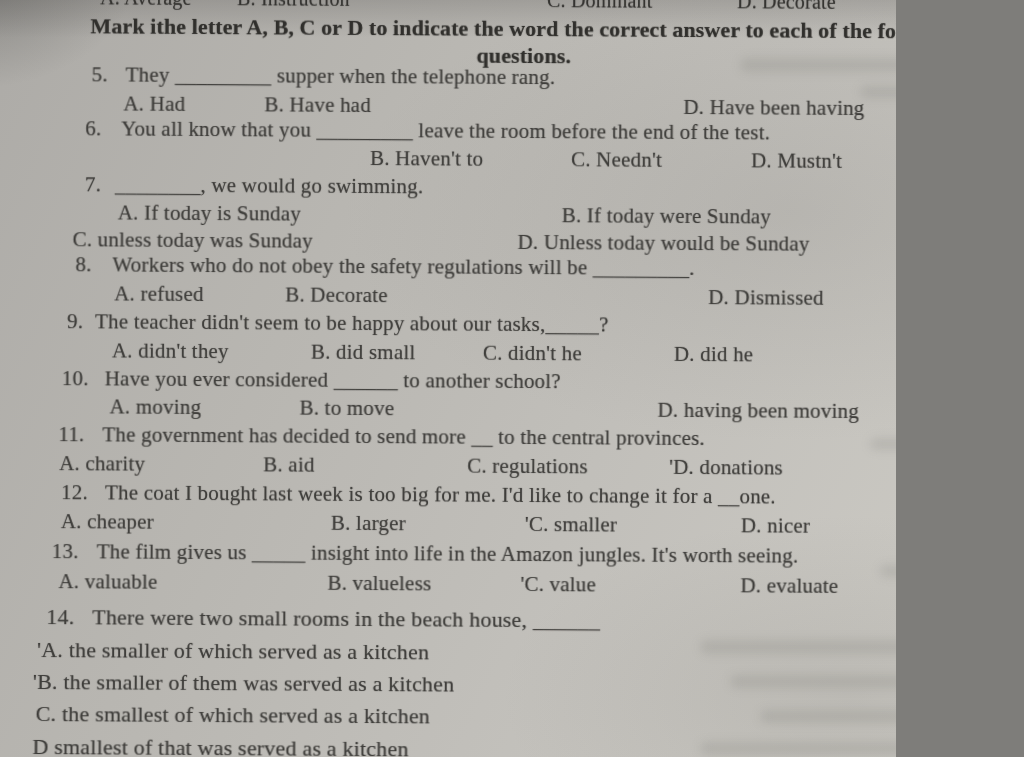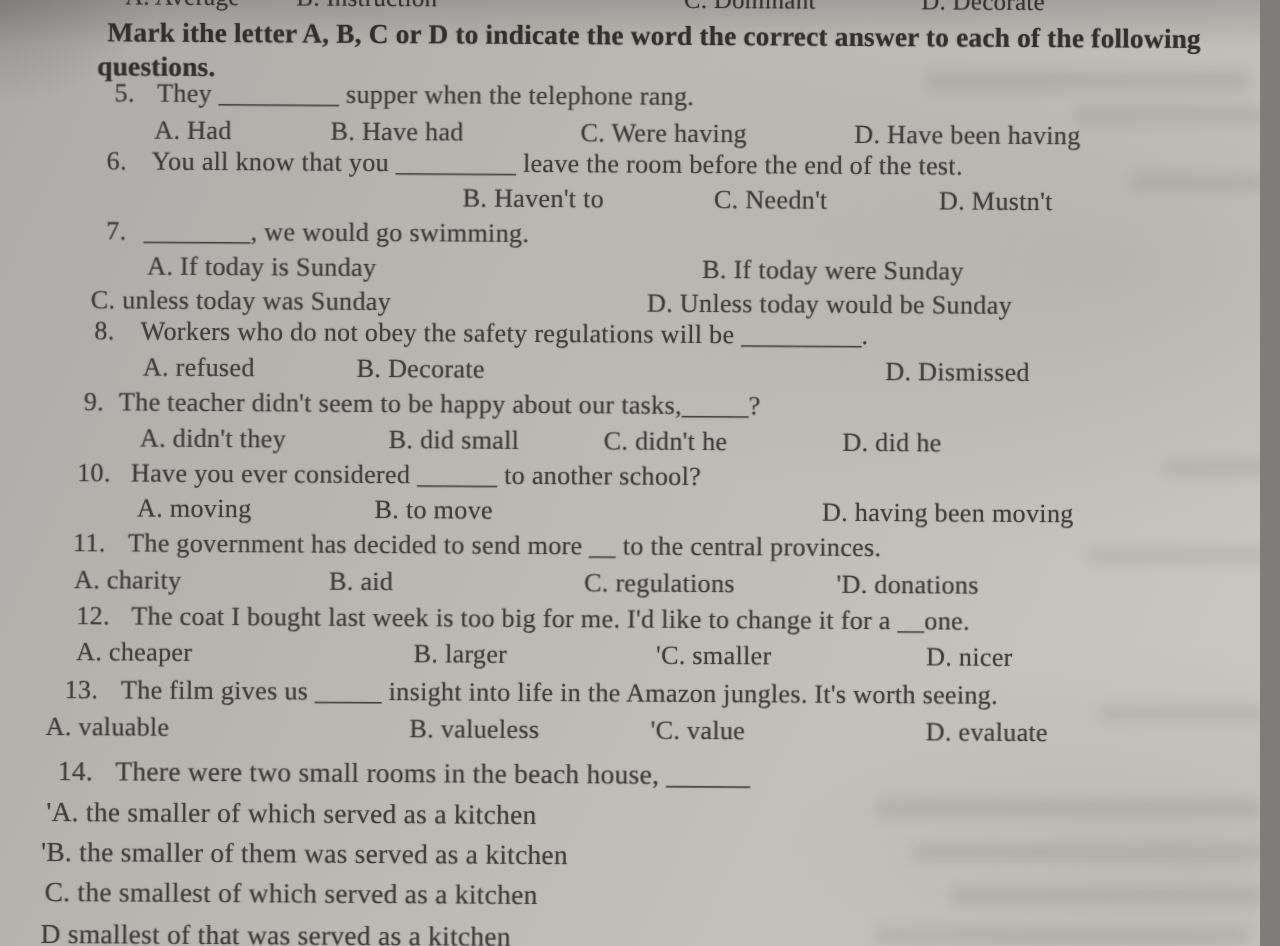--- a/index.html
+++ b/index.html
@@ -1,24 +1,25 @@
 <!DOCTYPE html>
 <html><head>
 <meta charset="utf-8">
 <style>
   html,body { margin:0; padding:0; background:#7e7d7a; }
   .sheet {
-    position:relative; width:1008px; height:757px; overflow:hidden;
+    position:relative; width:896px; height:757px; overflow:hidden;
     font-family:"Liberation Serif","DejaVu Serif",serif;
     background:
       radial-gradient(240px 170px at -30px -30px, rgba(66,66,64,0.40), rgba(66,66,64,0) 70%),
       linear-gradient(to bottom, rgba(90,88,86,0.28), rgba(90,88,86,0) 5%),
       radial-gradient(620px 320px at 88% 28%, rgba(138,136,132,0.22), rgba(138,136,132,0) 72%),
       radial-gradient(500px 260px at 95% 92%, rgba(128,126,122,0.18), rgba(128,126,122,0) 70%),
       linear-gradient(115deg, #adaba7 0%, #b8b6b1 35%, #c1bfba 65%, #cbc9c3 100%);
+    text-align: center;
   }
   .content {
     position:absolute; inset:0;
     transform:rotate(0.35deg); transform-origin:40px 10px;
     filter:blur(0.3px);
   }
   .line { position:absolute; left:0; width:100%; height:26px; white-space:nowrap; }
   .line span {
     position:absolute; white-space:nowrap;
     font-size:21px; color:#3e3d3a; letter-spacing:0.2px;
@@ -64,21 +65,20 @@
 
     <div class="heading">Mark ithe letter A, B, C or D to indicate the word the correct answer to each of the following questions.</div>
 
     <div class="line" style="top:62px">
       <span style="left:92px">5.</span>
       <span style="left:126px">They _________ supper when the telephone rang.</span>
     </div>
     <div class="line" style="top:91px">
       <span style="left:124px">A. Had</span>
       <span style="left:265px">B. Have had</span>
-      <span style="left:465px">C. Were having</span>
       <span style="left:684px">D. Have been having</span>
     </div>
 
     <div class="line" style="top:116px">
       <span style="left:86px">6.</span>
       <span style="left:122px">You all know that you _________ leave the room before the end of the test.</span>
     </div>
     <div class="line" style="top:144px">
       <span style="left:371px">B. Haven't to</span>
       <span style="left:572px">C. Needn't</span>
@@ -149,21 +149,21 @@
       <span style="left:334px">B. larger</span>
       <span style="left:528px">'C. smaller</span>
       <span style="left:744px">D. nicer</span>
     </div>
 
     <div class="line" style="top:539px">
       <span style="left:55px">13.</span>
       <span style="left:100px">The film gives us _____ insight into life in the Amazon jungles. It's worth seeing.</span>
     </div>
     <div class="line" style="top:569px">
-      <span style="left:40px">A. valuable</span>
+      <span style="left:62px">A. valuable</span>
       <span style="left:331px">B. valueless</span>
       <span style="left:524px">'C. value</span>
       <span style="left:744px">D. evaluate</span>
     </div>
 
     <div class="line big" style="top:604px">
       <span style="left:50px">14.</span>
       <span style="left:96px">There were two small rooms in the beach house, ______</span>
     </div>
     <div class="line big" style="top:637px">

